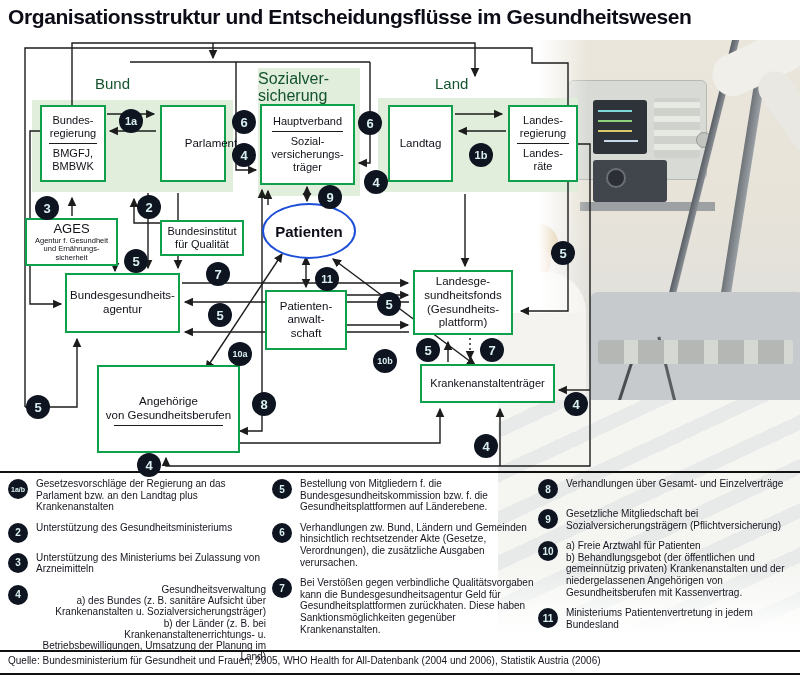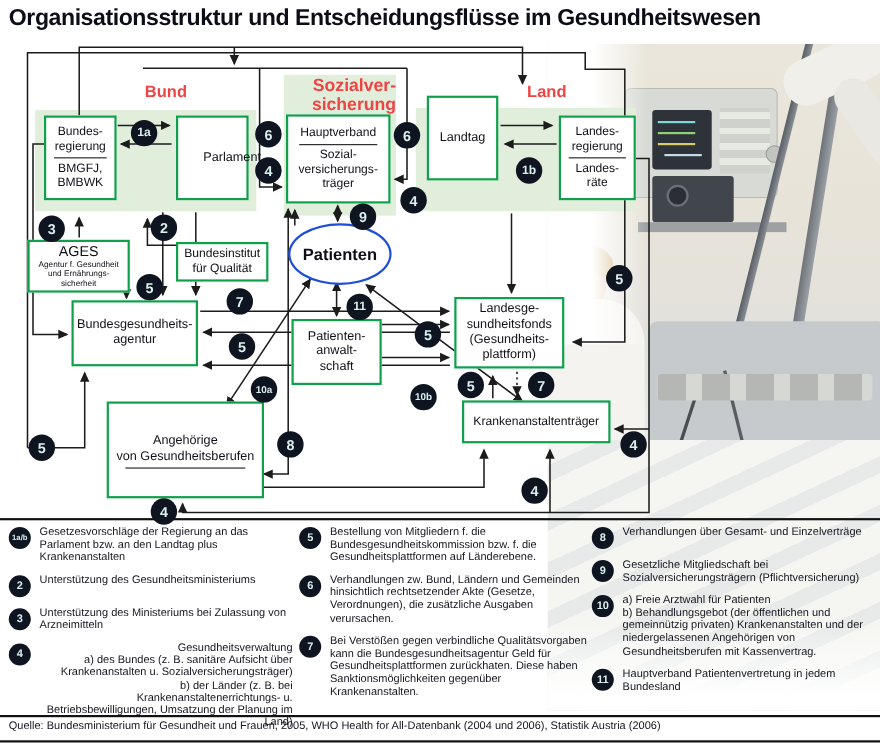--- a/index.html
+++ b/index.html
@@ -14,21 +14,21 @@
   .photo .sh{position:absolute;}
   .fadeL{left:0;top:0;width:90px;height:45%;background:linear-gradient(to right,#fff 45%,rgba(255,255,255,0));}
   .fadeB{left:0;bottom:0;width:100%;height:80px;background:linear-gradient(to bottom,rgba(255,255,255,0),#fff 85%);}
   
   .panel{background:#e0eedb;}
   .gbox{background:#fff;border:2px solid #0fa04c;box-sizing:border-box;display:flex;flex-direction:column;
         align-items:center;justify-content:center;text-align:center;font-size:11.5px;line-height:1.18;
         white-space:pre-line;color:#101018;}
   .gbox .cell{width:100%;display:flex;flex-direction:column;align-items:center;justify-content:center;padding:3px 2px;}
   .gbox .div{width:78%;border-top:1.5px solid #1b1b1b;height:0;}
-  .grouplabel{font-weight:bold;font-size:15px;text-align:right;color:#ef4444;white-space:pre-line;line-height:1.05;}
+  .grouplabel{font-weight:normal;font-size:15px;text-align:left;color:#14532d;white-space:pre-line;line-height:1.05;}
   .ellipse{border:2px solid #1d4ed8;border-radius:50%;background:#fff;display:flex;align-items:center;
            justify-content:center;font-weight:bold;font-size:15px;color:#0d0d18;}
   
   .badge{width:24px;height:24px;border-radius:50%;background:#0e1420;color:#d9efef;display:flex;
          align-items:center;justify-content:center;font-weight:bold;font-size:13px;z-index:30;}
   .badge.b2{font-size:11px;}
   .badge.b3{font-size:9px;}
   
   svg.wires{left:0;top:0;z-index:5;}
   .wire{fill:none;stroke:#1c1c1c;stroke-width:1.4;}
@@ -137,21 +137,21 @@
 <div class="abs gbox" style="left:160px;top:105px;width:66px;height:77px;padding-left:36px;">
   <div class="cell">Parlament</div>
 </div>
 <div class="abs gbox" style="left:260px;top:104px;width:95px;height:81px;font-size:11px;">
   <div class="cell">Hauptverband</div>
   <div class="div"></div>
   <div class="cell">Sozial-
 versicherungs-
 träger</div>
 </div>
-<div class="abs gbox" style="left:388px;top:87px;width:65px;height:77px;">
+<div class="abs gbox" style="left:388px;top:105px;width:65px;height:77px;">
   <div class="cell">Landtag</div>
 </div>
 <div class="abs gbox" style="left:508px;top:105px;width:70px;height:77px;font-size:11px;">
   <div class="cell">Landes-
 regierung</div>
   <div class="div"></div>
   <div class="cell">Landes-
 räte</div>
 </div>
 <div class="abs gbox" style="left:25px;top:218px;width:93px;height:48px;">
@@ -265,17 +265,17 @@
     <div class="legnum">9</div>
     <div class="legtext">Gesetzliche Mitgliedschaft bei Sozialversicherungsträgern (Pflichtversicherung)</div>
   </div>
   <div class="legitem">
     <div class="legnum">10</div>
     <div class="legtext">a) Freie Arztwahl für Patienten
 b) Behandlungsgebot (der öffentlichen und gemeinnützig privaten) Krankenanstalten und der niedergelassenen Angehörigen von Gesundheitsberufen mit Kassenvertrag.</div>
   </div>
   <div class="legitem">
     <div class="legnum">11</div>
-    <div class="legtext">Hauptverband Patientenvertretung in jedem Bundesland</div>
+    <div class="legtext">Ministeriums Patientenvertretung in jedem Bundesland</div>
   </div>
 </div>
 
 <div class="abs source">Quelle: Bundesministerium für Gesundheit und Frauen, 2005, WHO Health for All-Datenbank (2004 und 2006), Statistik Austria (2006)</div>
 
 </body></html>

